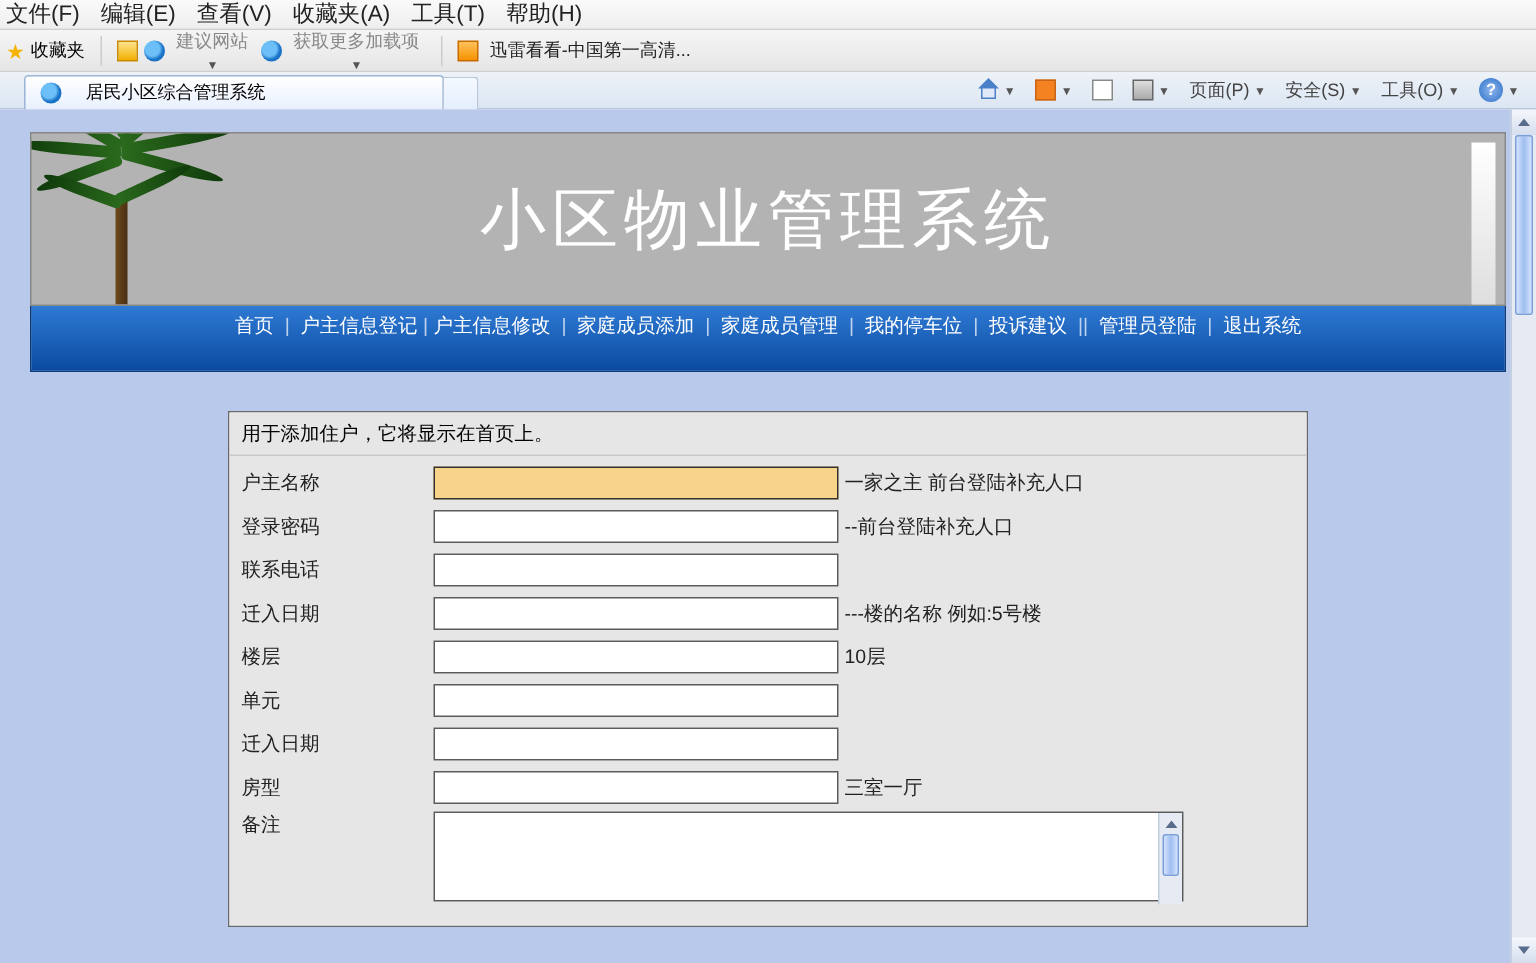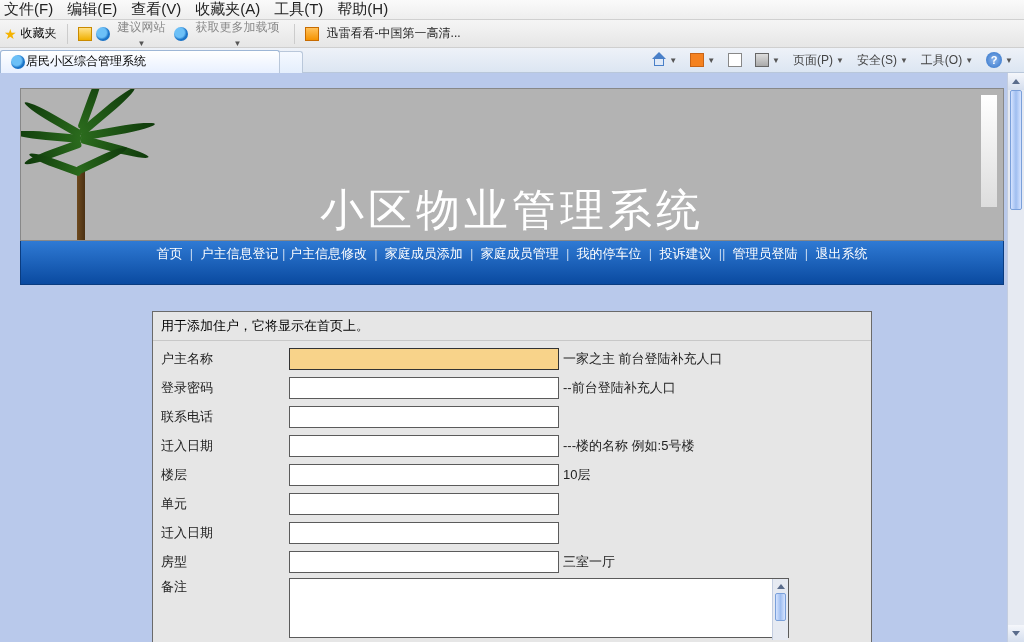--- a/index.html
+++ b/index.html
@@ -49,22 +49,22 @@
     position:relative;
   }
   .tab {
     background: linear-gradient(#fff, #e8f0ff);
     border: 1px solid #9db6d6;
     border-bottom: none;
     height: 23px;
     padding: 0 10px;
     display: flex;
     align-items: center;
-    gap: 1px;
-    margin-left: 0;
+    gap: 16px;
+    margin-left: 16px;
     margin-top: 2px;
     border-radius: 3px 3px 0 0;
     min-width: 280px;
   }
   .tab-new {
     width: 24px; height:22px; border:1px solid #b9c7da; border-bottom:none;
     margin-left:-1px; margin-top:3px; background:linear-gradient(#f5f9ff,#e4eefc);
     border-radius:0 3px 0 0;
   }
   .tab-tools {
@@ -94,26 +94,26 @@
   }
   .scrollbar .up,.scrollbar .down{height:17px;background:linear-gradient(#f5f7fb,#d5deee);display:flex;align-items:center;justify-content:center;color:#5a6c8c;}
   .scrollbar .up::before{content:"";border-left:4px solid transparent;border-right:4px solid transparent;border-bottom:5px solid #5a6c8c;}
   .scrollbar .down{position:absolute;bottom:0;width:100%;}
   .scrollbar .down::before{content:"";border-left:4px solid transparent;border-right:4px solid transparent;border-top:5px solid #5a6c8c;}
   .scrollbar .thumb{position:absolute;top:17px;left:2px;right:2px;height:120px;background:linear-gradient(90deg,#d5e3ff,#9fbef0,#d5e3ff);border:1px solid #7aa0da;border-radius:2px;}
   .page-inner {
     position:absolute; left:20px; right:20px; top:15px;
   }
   .banner {
-    height: 153px;
+    height: 116px;
     background: #b3b3b3;
     border:1px solid #888;
     position: relative;
     overflow:hidden;
-    display:flex; align-items:flex-end; justify-content:center;
+    display:flex; align-items:center; justify-content:center;
   }
   .banner-title { color:#fff; font-size:44px; letter-spacing:4px; font-weight:400;}
   .plant {
     position:absolute; left:10px; bottom:0; width:100px; height:125px;
   }
   .plant .trunk{position:absolute;left:46px;bottom:0;width:8px;height:70px;background:linear-gradient(90deg,#6e4a1f,#4a2f12);}
   .plant .leaf{position:absolute;width:60px;height:8px;background:linear-gradient(90deg,#2b6b1d,#0f3a0b);border-radius:4px 60% 60% 4px;transform-origin:left center;}
   .right-panel{position:absolute;right:6px;top:6px;width:16px;height:112px;background:linear-gradient(#fff,#ddd);}
   .main-nav {
     background: linear-gradient(#2f7ad4,#0a4aa0);

